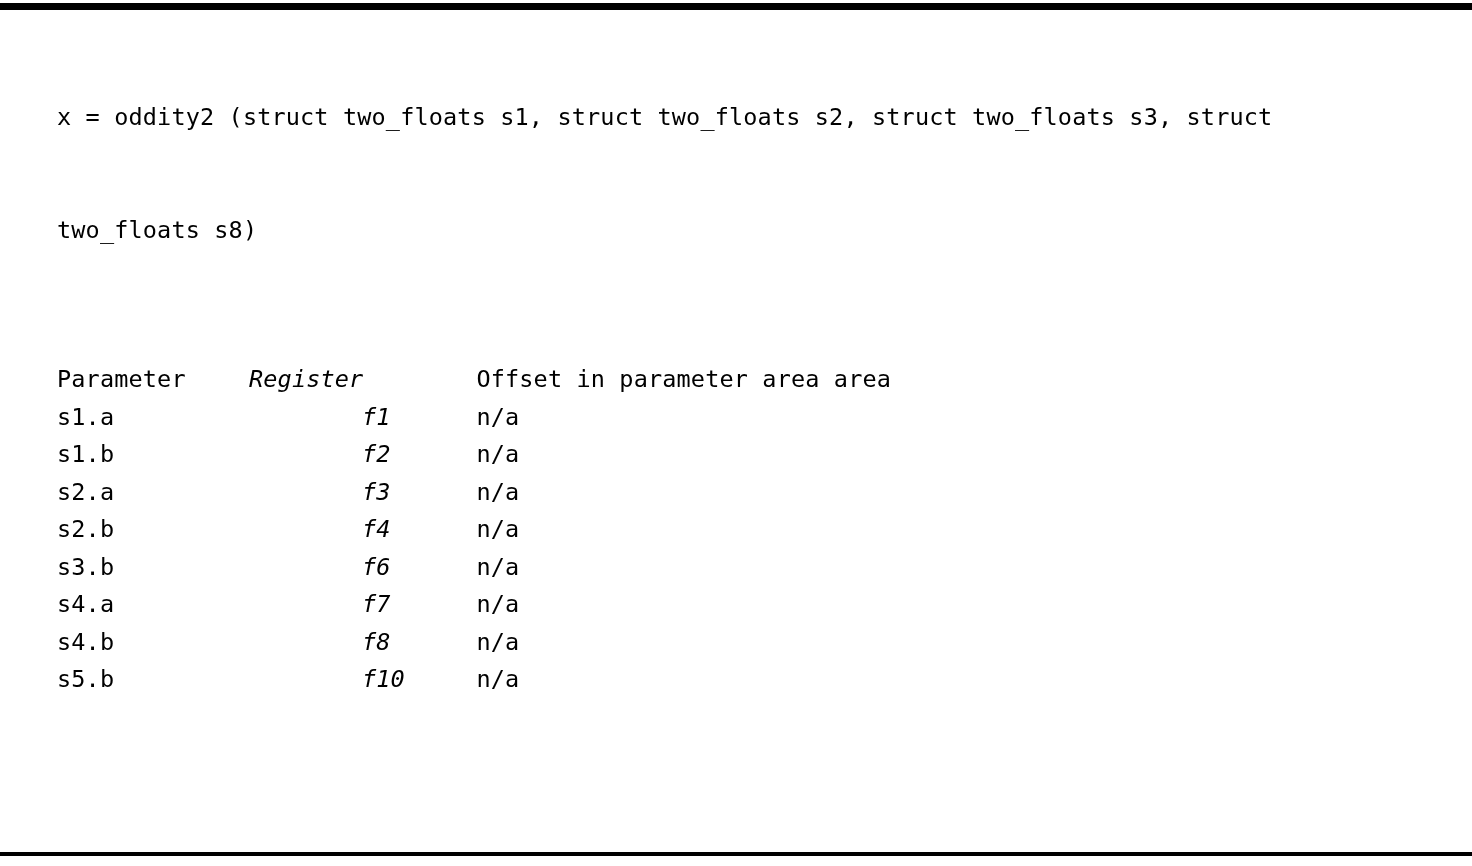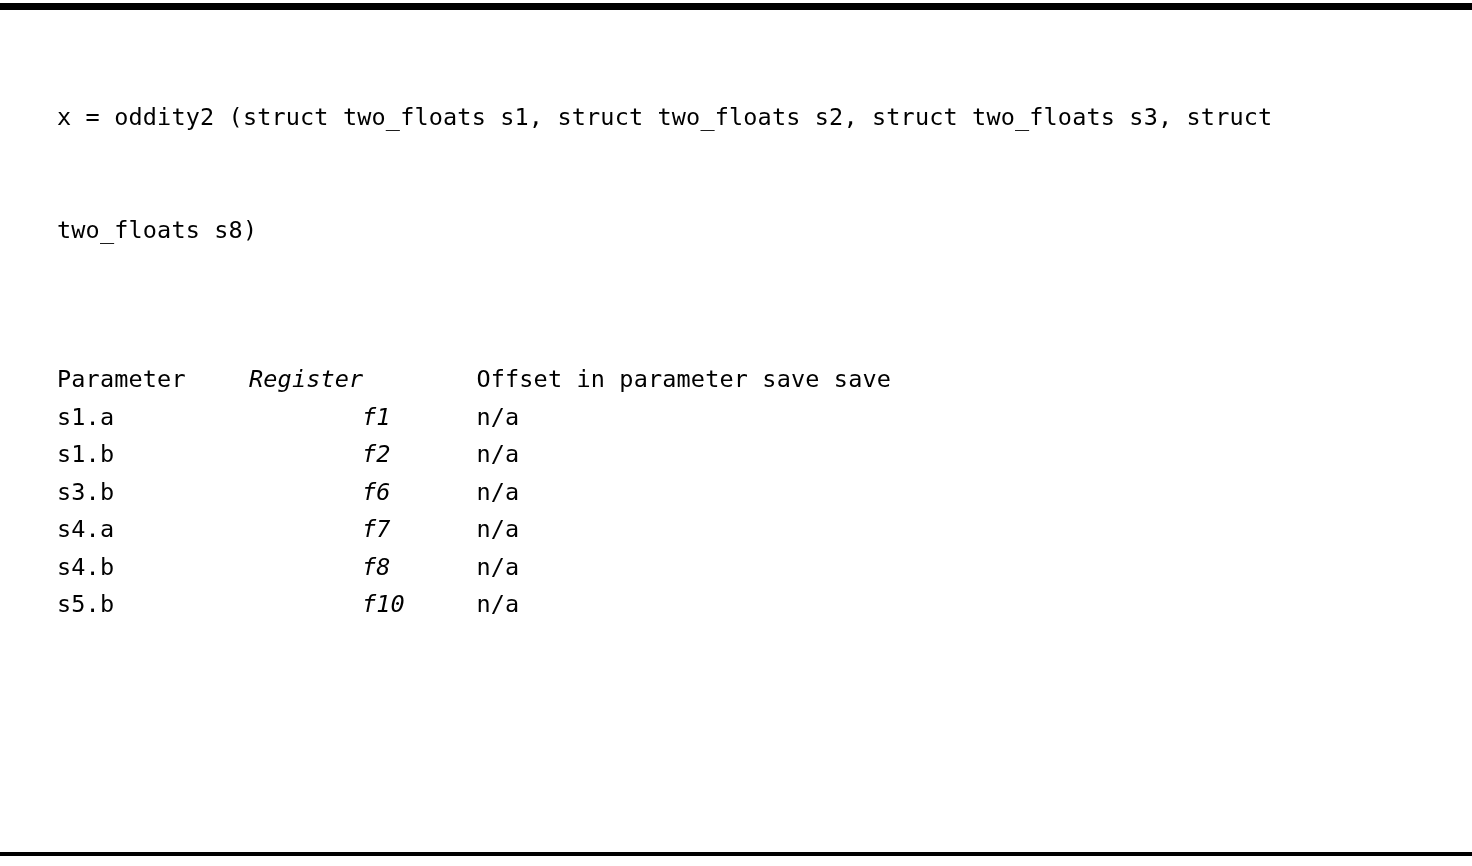--- a/index.html
+++ b/index.html
@@ -104,32 +104,42 @@
       <span class="sig-line">two_floats s8)</span>
     </div>
 
     <div class="gap"></div>
 
     <table class="param-table">
       <thead>
         <tr>
           <th class="col-param">Parameter</th>
           <th class="col-reg"><span class="hdr-reg">Register</span></th>
-          <th class="col-offset">Offset in parameter save save</th>
+          <th class="col-offset">Offset in parameter area area</th>
         </tr>
       </thead>
       <tbody id="table-body">
           <tr>
             <td class="col-param">s1.a</td>
             <td class="col-reg">f1</td>
             <td class="col-offset">n/a</td>
           </tr>
           <tr>
             <td class="col-param">s1.b</td>
             <td class="col-reg">f2</td>
+            <td class="col-offset">n/a</td>
+          </tr>
+          <tr>
+            <td class="col-param">s2.a</td>
+            <td class="col-reg">f3</td>
+            <td class="col-offset">n/a</td>
+          </tr>
+          <tr>
+            <td class="col-param">s2.b</td>
+            <td class="col-reg">f4</td>
             <td class="col-offset">n/a</td>
           </tr>
           <tr>
             <td class="col-param">s3.b</td>
             <td class="col-reg">f6</td>
             <td class="col-offset">n/a</td>
           </tr>
           <tr>
             <td class="col-param">s4.a</td>
             <td class="col-reg">f7</td>

